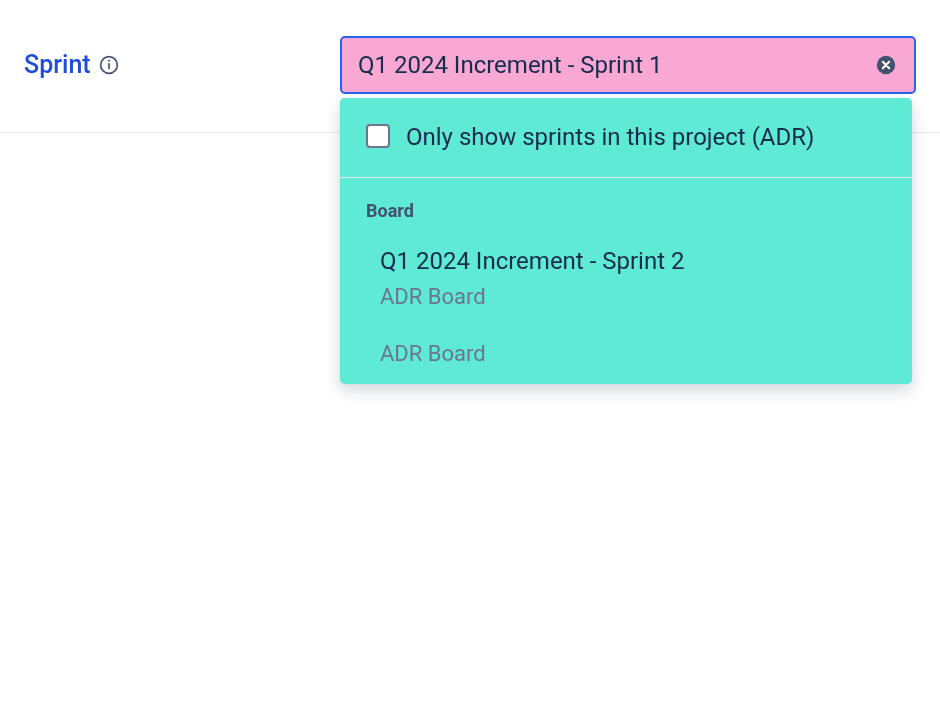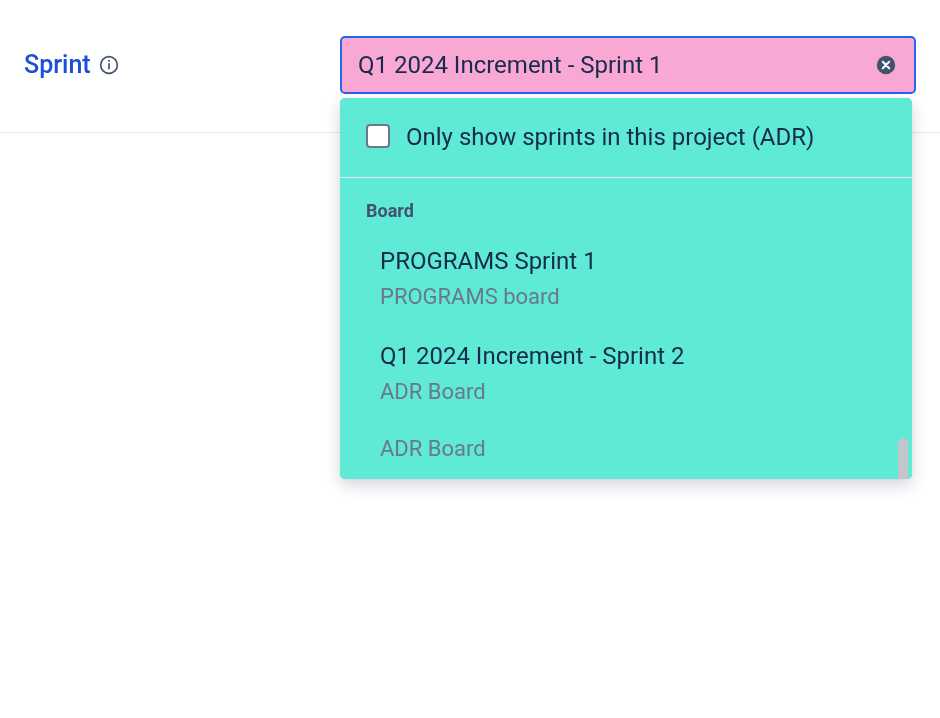--- a/index.html
+++ b/index.html
@@ -181,24 +181,20 @@
 
 <div class="dropdown">
   <div class="dropdown-filter">
     <div class="checkbox"></div>
     <div class="filter-label">Only show sprints in this project (ADR)</div>
   </div>
   <div class="dropdown-list">
     <div class="section-header">Board</div>
 
 
-    <div class="option">
-      <div class="option-title">PROGRAMS Sprint 1</div>
-      <div class="option-sub">PROGRAMS board</div>
-    </div>
 
     <div class="option">
       <div class="option-title">Q1 2024 Increment - Sprint 2</div>
       <div class="option-sub">ADR Board</div>
     </div>
 
     <div class="option">
       <div class="option-sub">ADR Board</div>
     </div>
 

